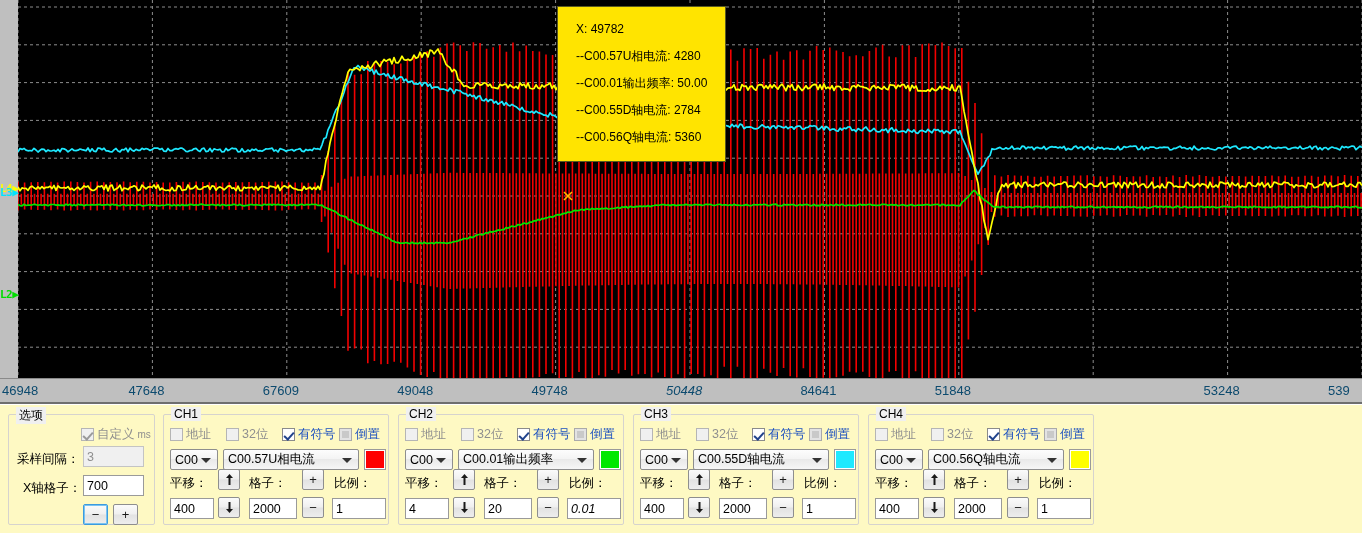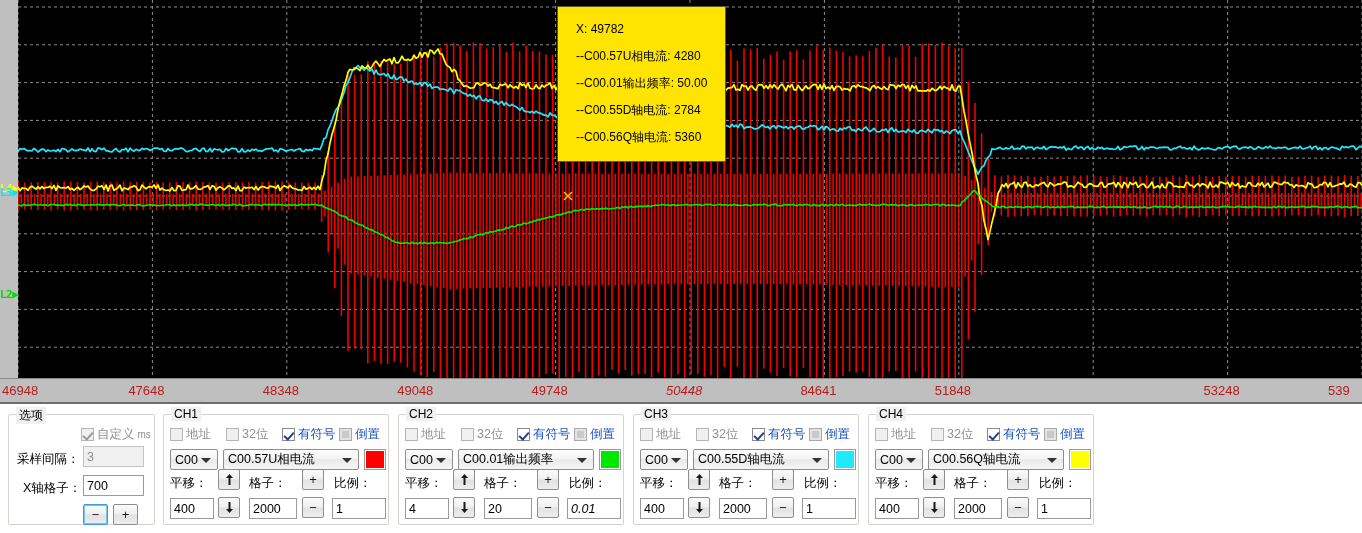--- a/index.html
+++ b/index.html
@@ -50,29 +50,29 @@
 
   
   #xaxis {
     position: absolute; left: 0; top: 378px; width: 1362px; height: 26px;
     background: #bfbfbf;
     border-top: 1px solid #8a8a8a;
     border-bottom: 2px solid #6e6e6e;
   }
   .xtick {
     position: absolute; top: 4px;
-    font-size: 13px; color: #b91c1c;
+    font-size: 13px; color: #0c4a6e;
     font-family: "Liberation Sans", sans-serif;
     white-space: nowrap;
   }
 
   
   #bottom {
     position: absolute; left: 0; top: 404px; width: 1362px; height: 129px;
-    background: #ffffff;
+    background: #fef9c3;
     border-top: 1px solid #fff;
   }
   .group {
     position: absolute;
     border: 1px solid #d6d3ce;
     border-radius: 2px;
     background: transparent;
   }
   .group > .legend {
     position: absolute; top: -8px; left: 7px;
@@ -202,21 +202,21 @@
       <div>--C00.57U相电流: 4280</div>
       <div>--C00.01输出频率: 50.00</div>
       <div>--C00.55D轴电流: 2784</div>
       <div>--C00.56Q轴电流: 5360</div>
     </div>
   </div>
 
   <div id="xaxis">
       <span class="xtick" style="left: 2px;">46948</span>
       <span class="xtick" style="left: 128.4px;">47648</span>
-      <span class="xtick" style="left: 262.8px;">48348</span>
+      <span class="xtick" style="left: 262.8px;">67609</span>
       <span class="xtick" style="left: 397.2px;">49048</span>
       <span class="xtick" style="left: 531.6px;">49748</span>
       <span class="xtick" style="left: 666px; font-style: italic;">50448</span>
       <span class="xtick" style="left: 800.4px;">84641</span>
       <span class="xtick" style="left: 934.8px;">51848</span>
       <span class="xtick" style="left: 1105px; margin-top: 40px;">52548</span>
       <span class="xtick" style="left: 1203.6px;">53248</span>
       <span class="xtick" style="left: 1328px;">539</span>
     </div>
 

